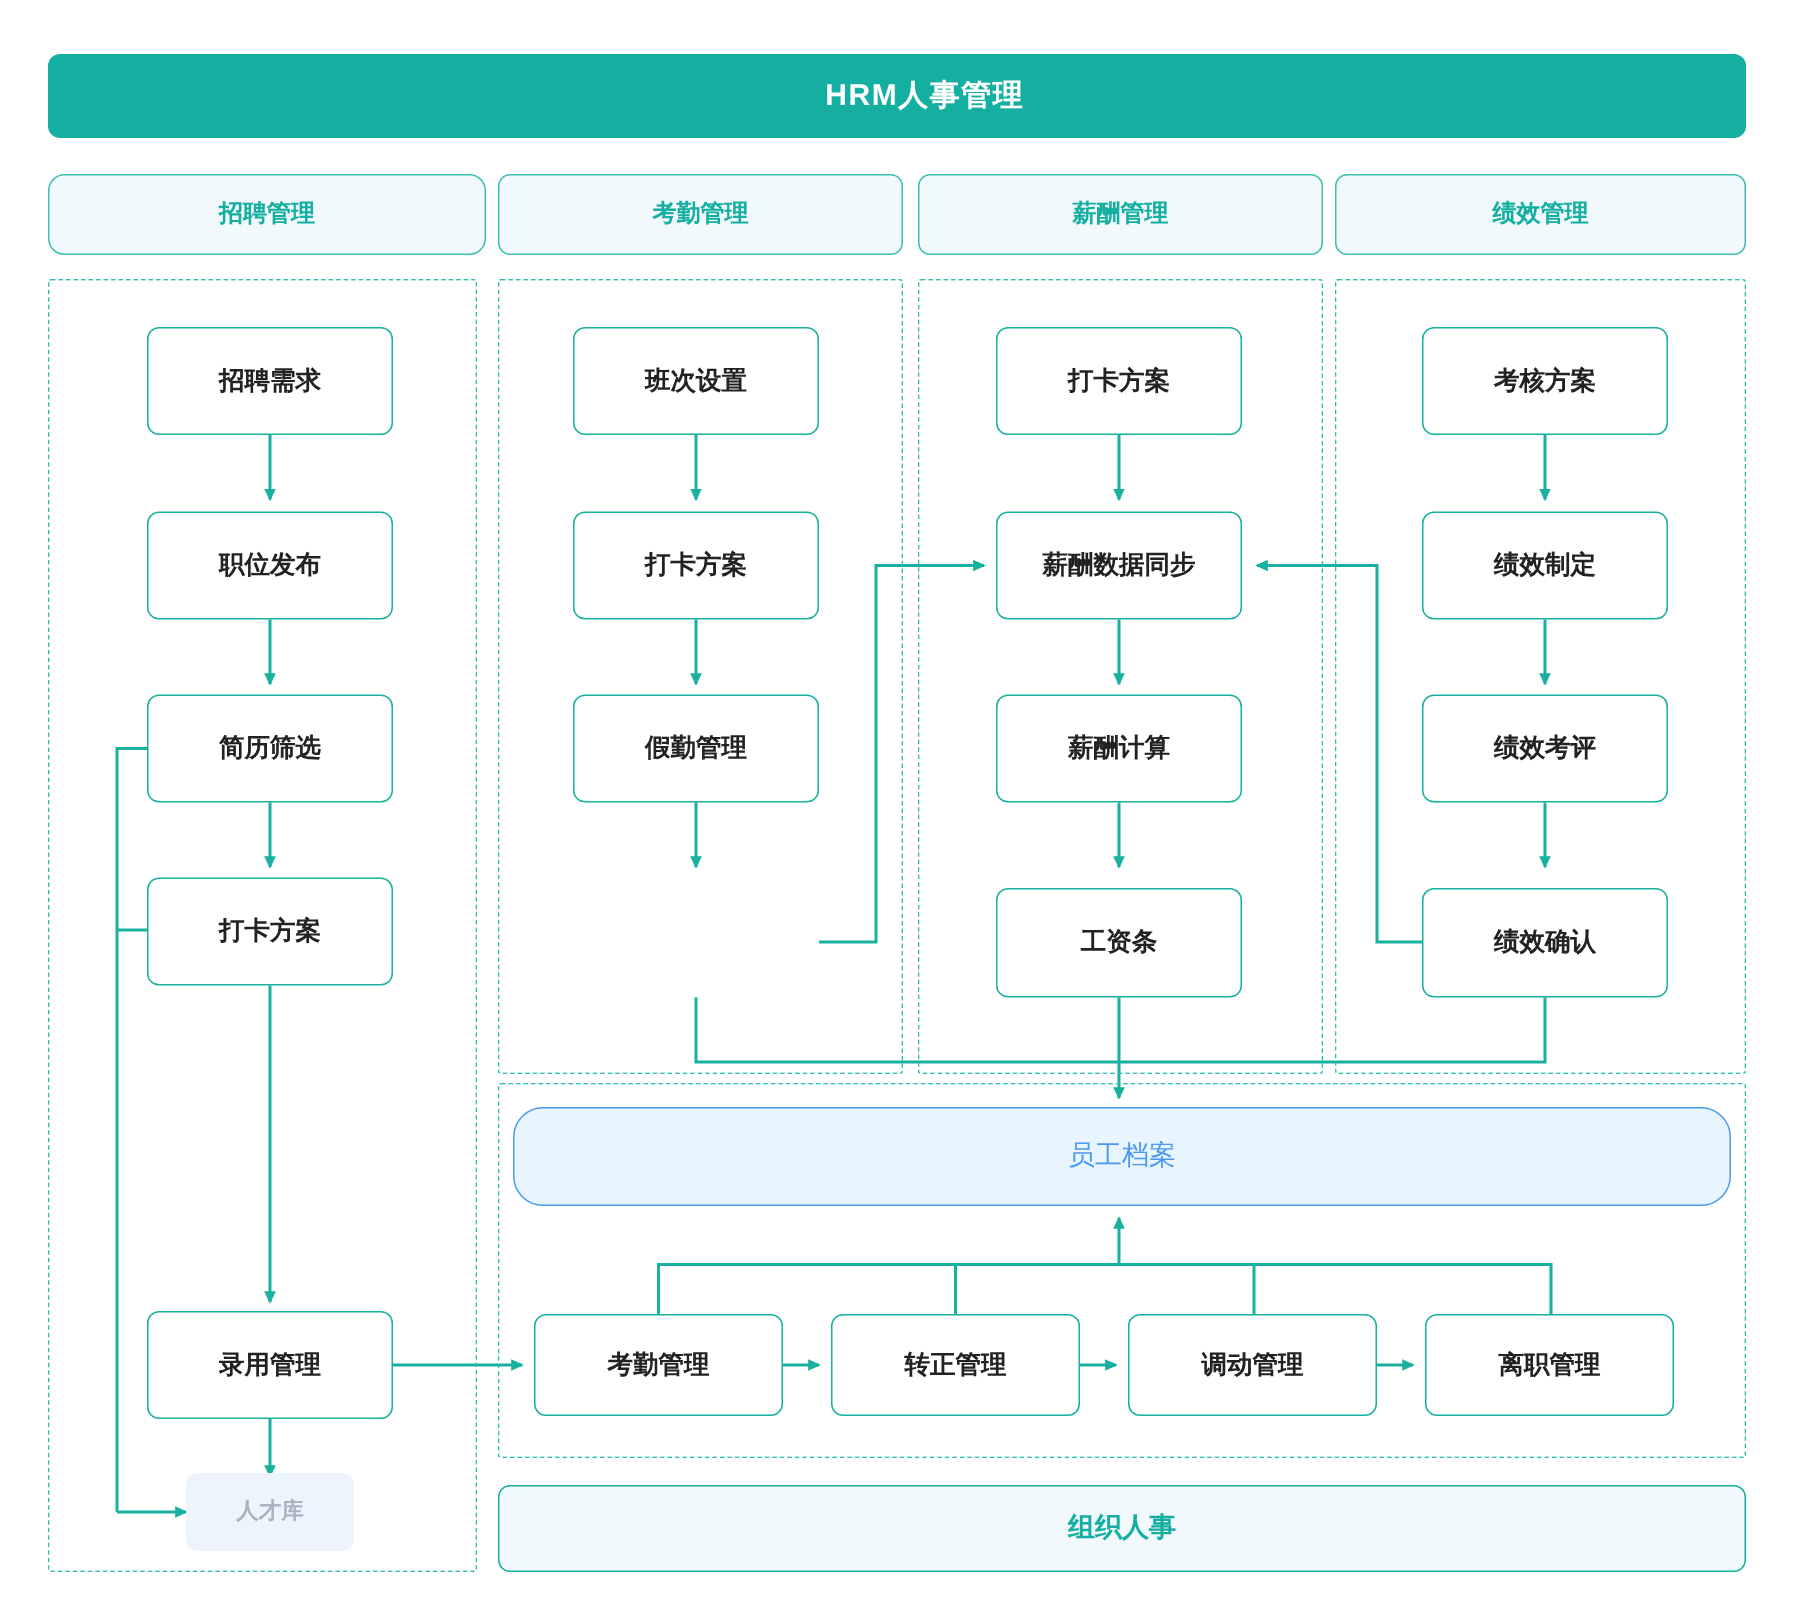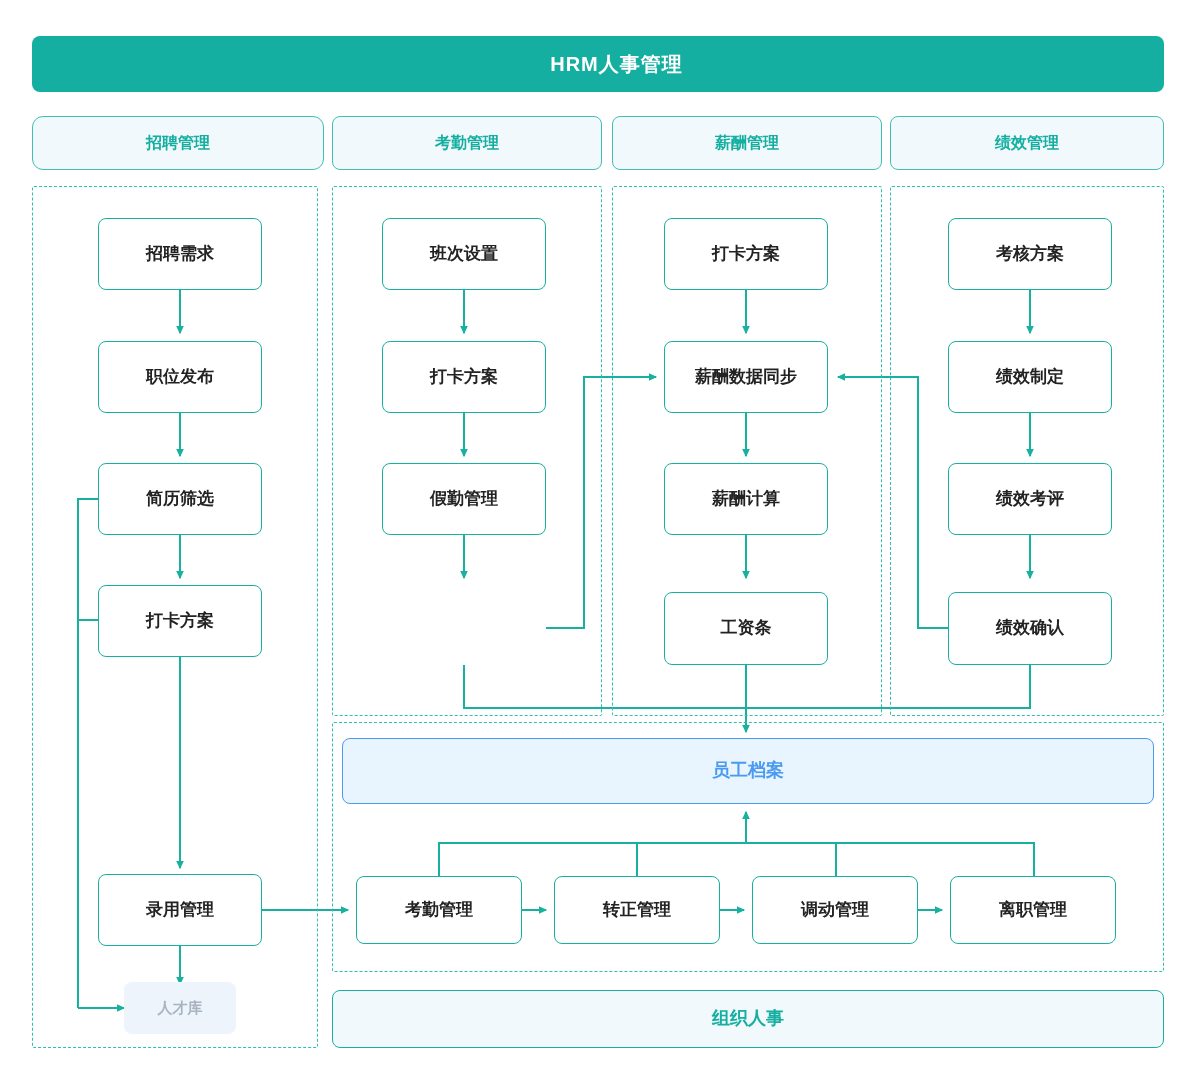--- a/index.html
+++ b/index.html
@@ -74,24 +74,24 @@
     border-radius:8px;
     color:#a9b4c0;
     font-size:15px;
     font-weight:bold;
   }
 
   
   .bar-blue{
     background:#e8f4fe;
     border:1.8px solid #4a9bf0;
-    border-radius:8px;
+    border-radius:20px;
     color:#4a9bf0;
     font-size:18px;
-    font-weight:bold;
+    font-weight:normal;
   }
 
   
   .bar-teal{
     background:#f2f9fd;
     border:1.7px solid #18b09e;
     border-radius:8px;
     color:#14afa0;
     font-size:18px;
     font-weight:bold;

